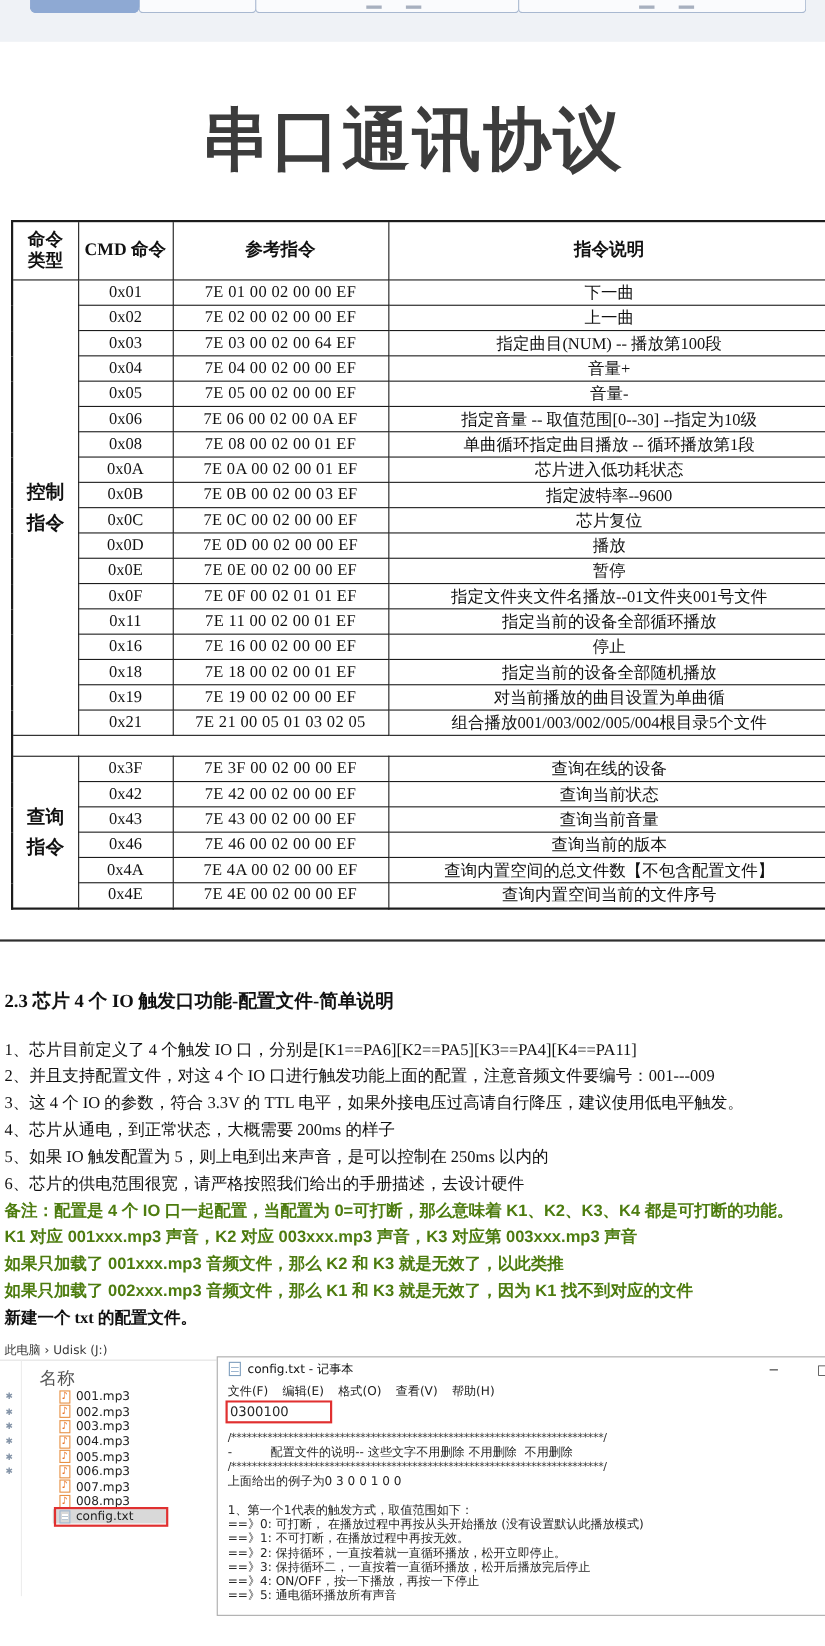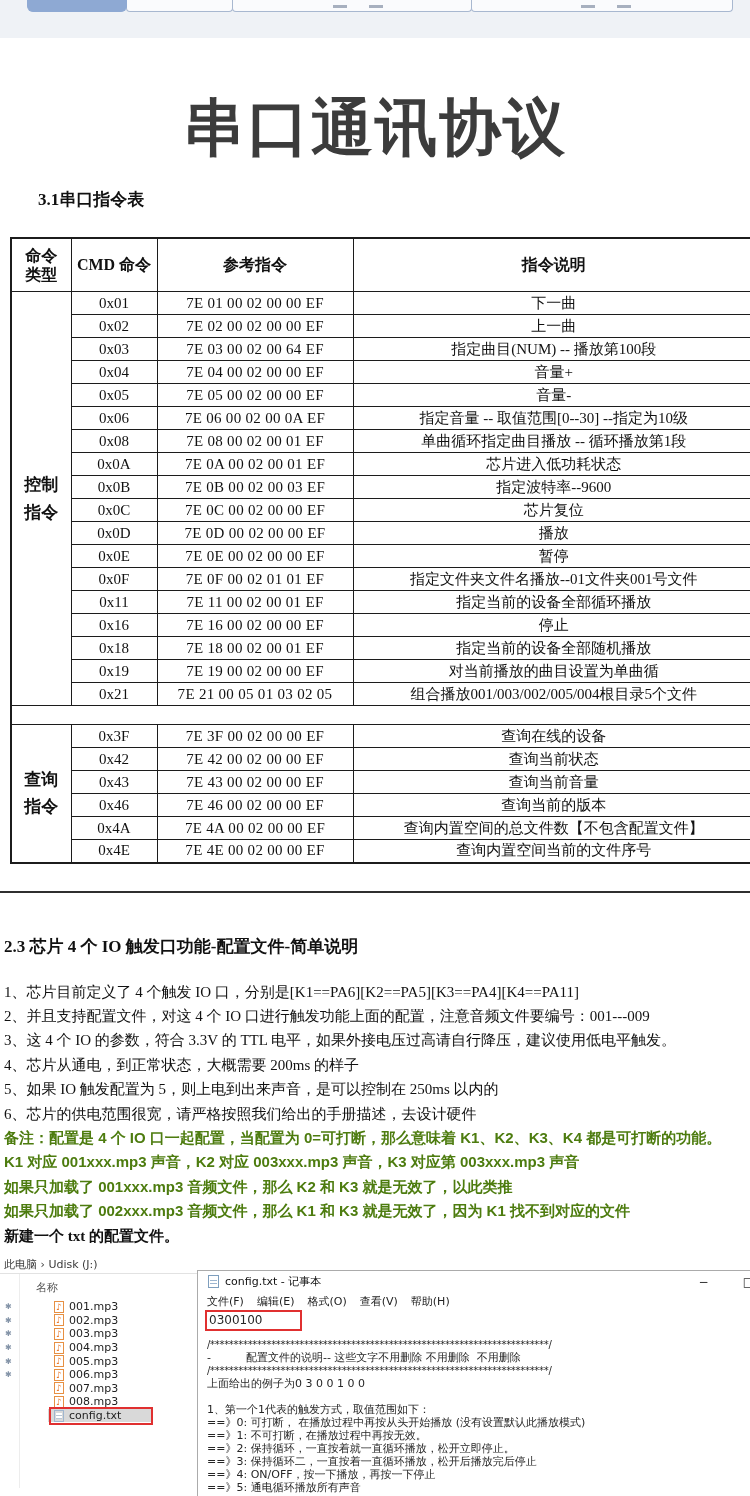--- a/index.html
+++ b/index.html
@@ -40,21 +40,21 @@
   .note-final{font-weight:bold;}
 
   
   .shot{position:relative;width:750px;height:236px;margin-top:4px;
         font-family:"DejaVu Sans","Liberation Sans",sans-serif;padding-left:38px;}
 
   .explorer{position:absolute;left:0;top:0;width:197px;height:236px;background:#fff;}
   .crumb{position:absolute;left:4px;top:5px;font-size:11px;color:#3a3a3a;}
   .exp-hline{position:absolute;left:0;top:21px;width:197px;height:1px;background:#e2e2e2;}
   .exp-vline{position:absolute;left:19px;top:22px;bottom:0;width:1px;background:#ededed;}
-  .name-h{position:absolute;left:36px;top:28px;font-size:11px;color:#555;}
+  .name-h{position:absolute;left:36px;top:28px;font-size:16px;color:#555;}
   .files{position:absolute;left:0;top:48px;right:0;}
   .frow{position:relative;height:13.6px;display:flex;align-items:center;font-size:11px;color:#222;}
   .frow .pin{position:absolute;left:5px;font-size:8px;color:#8494a8;}
   .ficon{flex:0 0 auto;margin-left:54px;width:10px;height:12px;box-sizing:border-box;position:relative;z-index:2;}
   .ficon.mp3{border:1px solid #e79043;background:#fff;}
   .ficon.mp3 .glyph{position:absolute;left:1px;top:0px;font-size:9px;line-height:11px;color:#e86f1e;}
   .ficon.txt{border:1px solid #9fb6cf;background:
       repeating-linear-gradient(#fff 0 2px,#b9c6d4 2px 3px) content-box #fff;padding:2px 1px;}
   .fname{margin-left:5px;position:relative;z-index:2;}
   .frow.selected::before{content:"";position:absolute;left:48px;top:0;bottom:0;width:104px;background:#d9d9d9;}
@@ -87,21 +87,20 @@
   <div class="topband">
     <div class="tabbar">
       <div class="tab active" style="width:100px"></div>
       <div class="tab" style="width:107px"></div>
       <div class="tab ghost" style="width:240px"></div>
       <div class="tab ghost" style="width:262px"></div>
     </div>
   </div>
 
   <h1 class="doc-title">串口通讯协议</h1>
-  <div class="sec1">3.1串口指令表</div>
 
   <table class="cmd">
     <colgroup>
         <col style="width:60px">
         <col style="width:86px">
         <col style="width:196px">
         <col>
       </colgroup>
     <thead>
         <tr>

